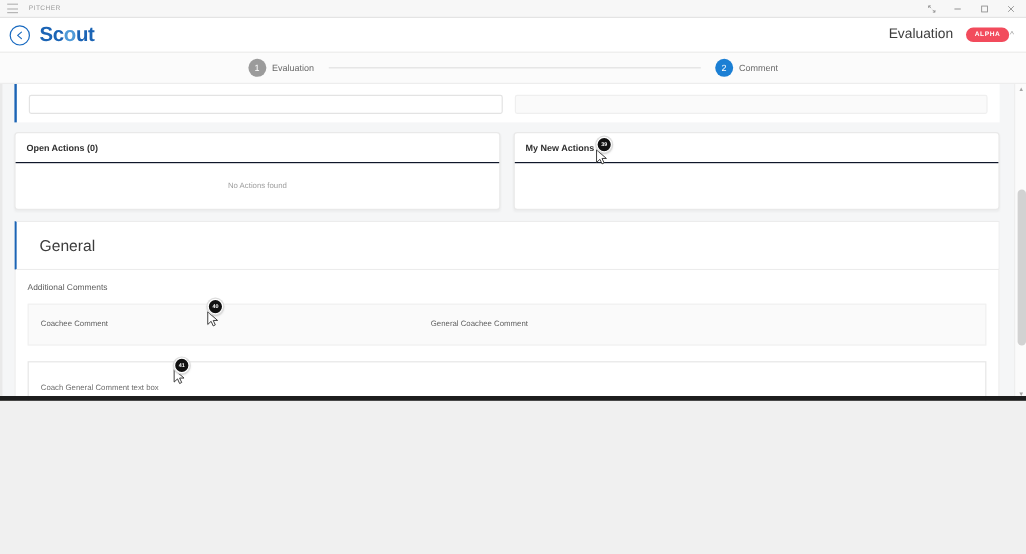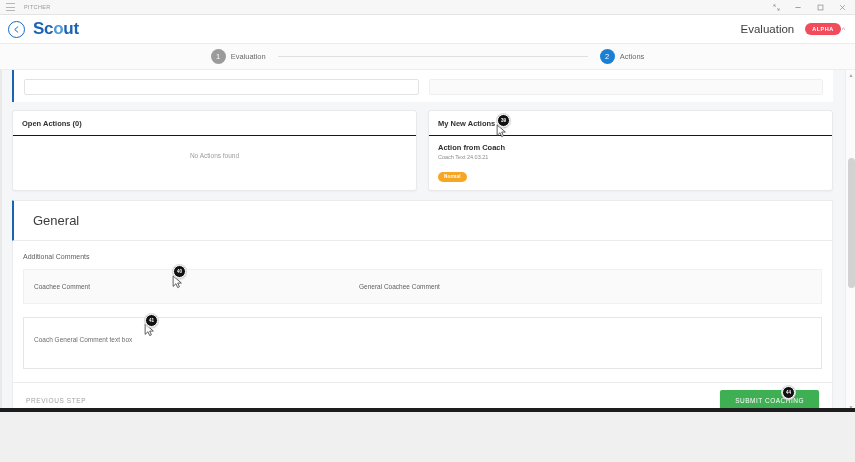--- a/index.html
+++ b/index.html
@@ -3,21 +3,21 @@
 <meta charset="utf-8">
 <style>
   * { box-sizing: border-box; margin: 0; padding: 0; }
   html, body {
     width: 855px; height: 462px;
     font-family: "Liberation Sans", sans-serif;
     background: #f0f0f0;
     overflow: hidden;
   }
   .app {
-    width: 855px; height: 412px;
+    width: 855px; height: 334px;
     position: relative;
     background: #fef9c3;
     display: flex; flex-direction: column;
   }
 
   
   .titlebar {
     height: 15px; flex: 0 0 15px;
     background: #f7f7f7;
     border-bottom: 1px solid #e4e4e4;
@@ -336,21 +336,21 @@
   </div>
 
   <div class="stepper">
     <div class="step">
       <span class="step-num inactive">1</span>
       <span class="step-label">Evaluation</span>
     </div>
     <span class="step-line"></span>
     <div class="step">
       <span class="step-num active">2</span>
-      <span class="step-label">Actions</span>
+      <span class="step-label">Comment</span>
     </div>
   </div>
 
   <div class="body-wrap">
     <div class="left-edge"></div>
     <div class="scroll-area">
 
       <div class="clipped-card">
         <div class="clipped-field"></div>
         <div class="clipped-field alt"></div>
@@ -361,27 +361,20 @@
 
         <div class="action-card">
           <div class="action-card-head">Open Actions (0)</div>
           <div class="action-card-body">
             <span class="empty-text">No Actions found</span>
           </div>
         </div>
 
         <div class="action-card">
           <div class="action-card-head">My New Actions (1)</div>
-          <div class="action-card-body left">
-            <div>
-              <div class="action-item-title">Action from Coach</div>
-              <div class="action-item-sub">Coach Text 24.03.21</div>
-              <span class="chip-normal">Normal</span>
-            </div>
-          </div>
 
           <svg class="cursor" style="left:67px; top:13px;" viewBox="0 0 12 16">
             <path d="M1 1 L1 13 L4.2 10 L6.2 14.4 L8.2 13.4 L6.2 9.2 L10.4 9.2 Z" fill="#ffffff" stroke="#333333" stroke-width="0.9" stroke-linejoin="round"></path>
           </svg>
           <span class="marker" style="left:68px; top:3px;">39</span>
         </div>
 
 
       </div>
 

